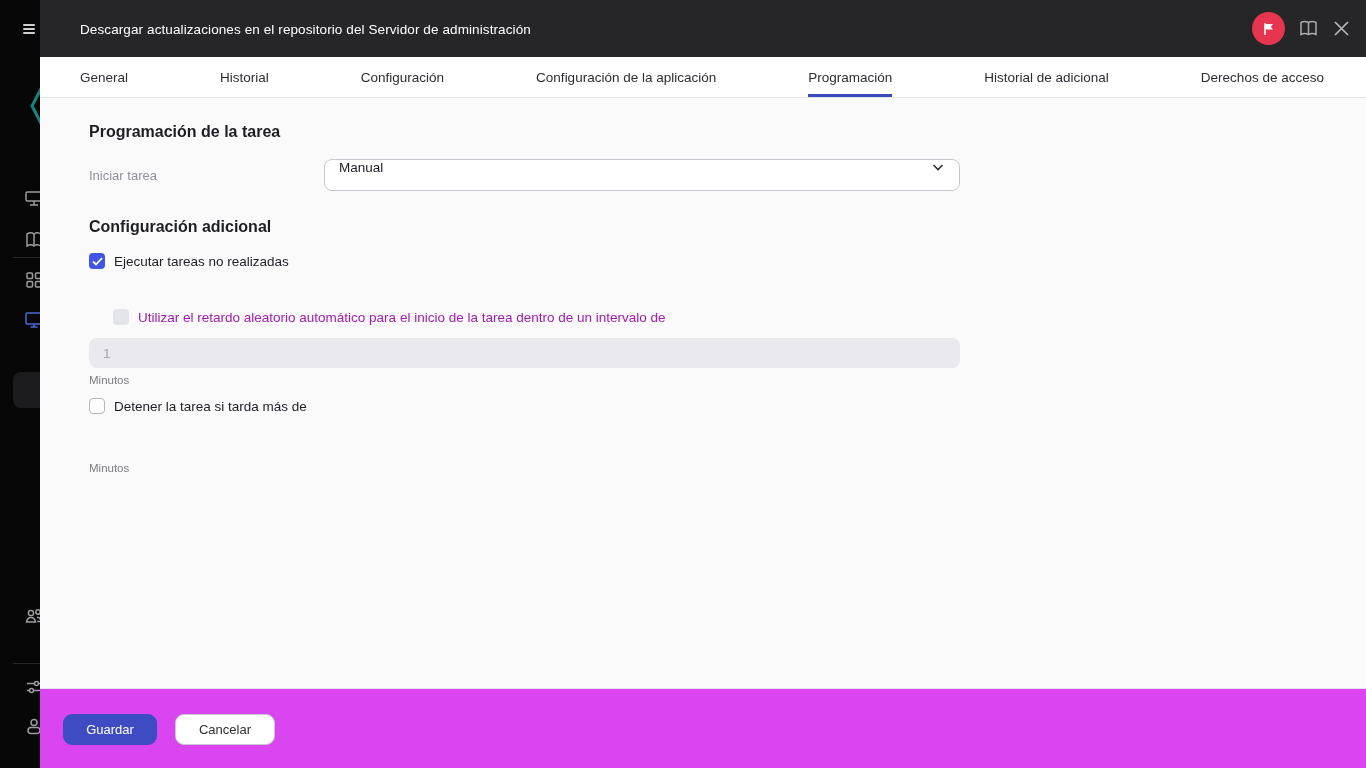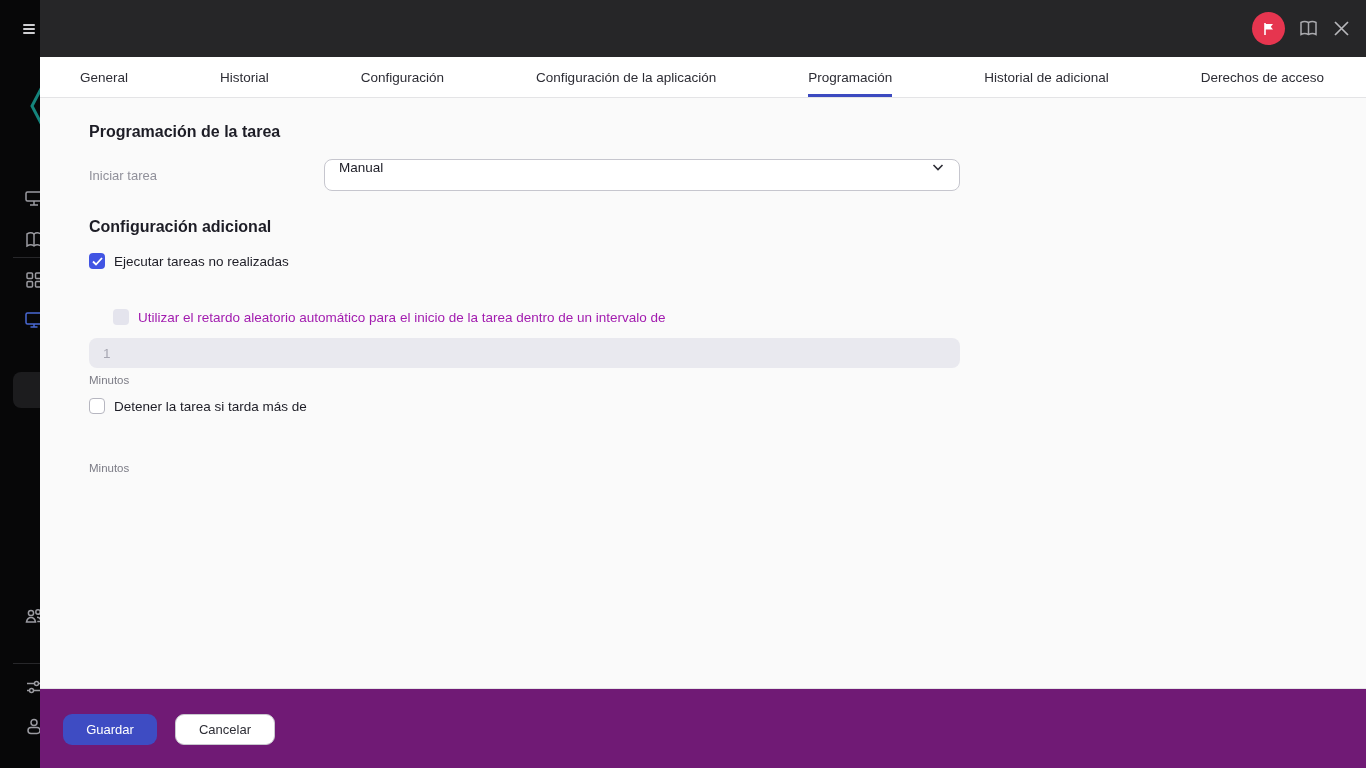--- a/index.html
+++ b/index.html
@@ -55,21 +55,21 @@
   .cb.checked { background:#4154e3; }
   .cb.checked svg { position:absolute; left:2.5px; top:3.5px; width:11px; height:9px; }
   .cb.unchecked { background:#ffffff; border:1px solid #b6b6c0; }
   .cb.disabled { background:#e4e4ed; }
   .cb-row.disabled { color:#a21caf; cursor:default; }
 
   .num-input { position:absolute; left:40px; width:871px; height:30px; background:#e9e9ef;
     border:none; border-radius:8px; padding:0 14px; font-size:13.5px; color:#a6a6b2;
     font-family:"Liberation Sans", sans-serif; }
 
-  .footer { position:absolute; left:0; top:631px; width:1326px; height:80px; background:#701a75;
+  .footer { position:absolute; left:0; top:631px; width:1326px; height:80px; background:#d946ef;
     border-top:1px solid #e4e4e6; }
   .btn { position:absolute; top:25px; height:31px; border-radius:9px; font-size:13px;
     font-family:"Liberation Sans", sans-serif; cursor:pointer; }
   .btn-primary { left:23px; width:94px; background:#3e4cc3; color:#ffffff; border:none; }
   .btn-secondary { left:135px; width:100px; background:#ffffff; color:#2d2d35; border:1px solid #c9c9cf; }
 </style>
 </head>
 <body>
 
 <div class="stage">
@@ -131,20 +131,21 @@
     </div>
     <div class="side-icon" style="top:716px">
       <svg viewBox="0 0 20 20" fill="none" stroke="currentColor" stroke-width="1.5">
         <circle cx="10" cy="6.5" r="3"></circle>
           <rect x="4" y="11.5" width="12" height="6" rx="3"></rect>
       </svg>
     </div>
   </nav>
 
   <header class="hdr">
+    <span class="hdr-title">Descargar actualizaciones en el repositorio del Servidor de administración</span>
     <div class="badge">
       <svg viewBox="0 0 16 16" fill="none" stroke="#ffffff" stroke-width="1.6">
         <path d="M4 14V2"></path>
           <path d="M4 3h8l-2.2 2.8L12 8.6H4" fill="#ffffff" stroke="none"></path>
       </svg>
     </div>
     <div class="hdr-book">
       <svg viewBox="0 0 19 17" fill="none" stroke="currentColor" stroke-width="1.5">
         <path d="M2 2.5c2.4-1.3 4.8-1.3 7.5 0 2.7-1.3 5.1-1.3 7.5 0v12c-2.4-1.3-4.8-1.3-7.5 0-2.7-1.3-5.1-1.3-7.5 0Z"></path>
           <path d="M9.5 2.5v12"></path>

